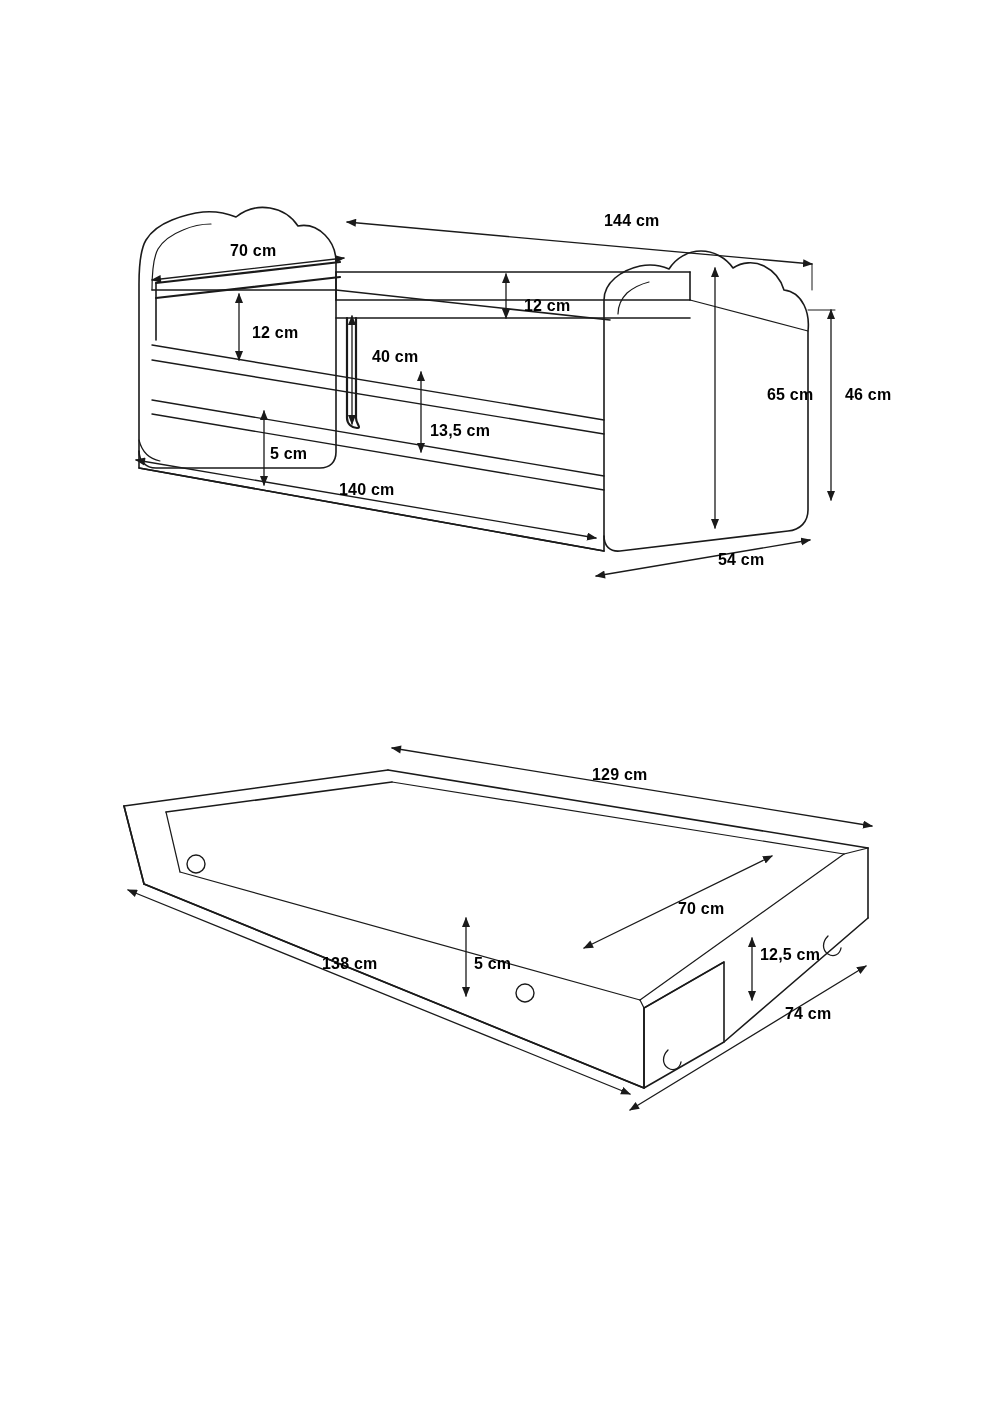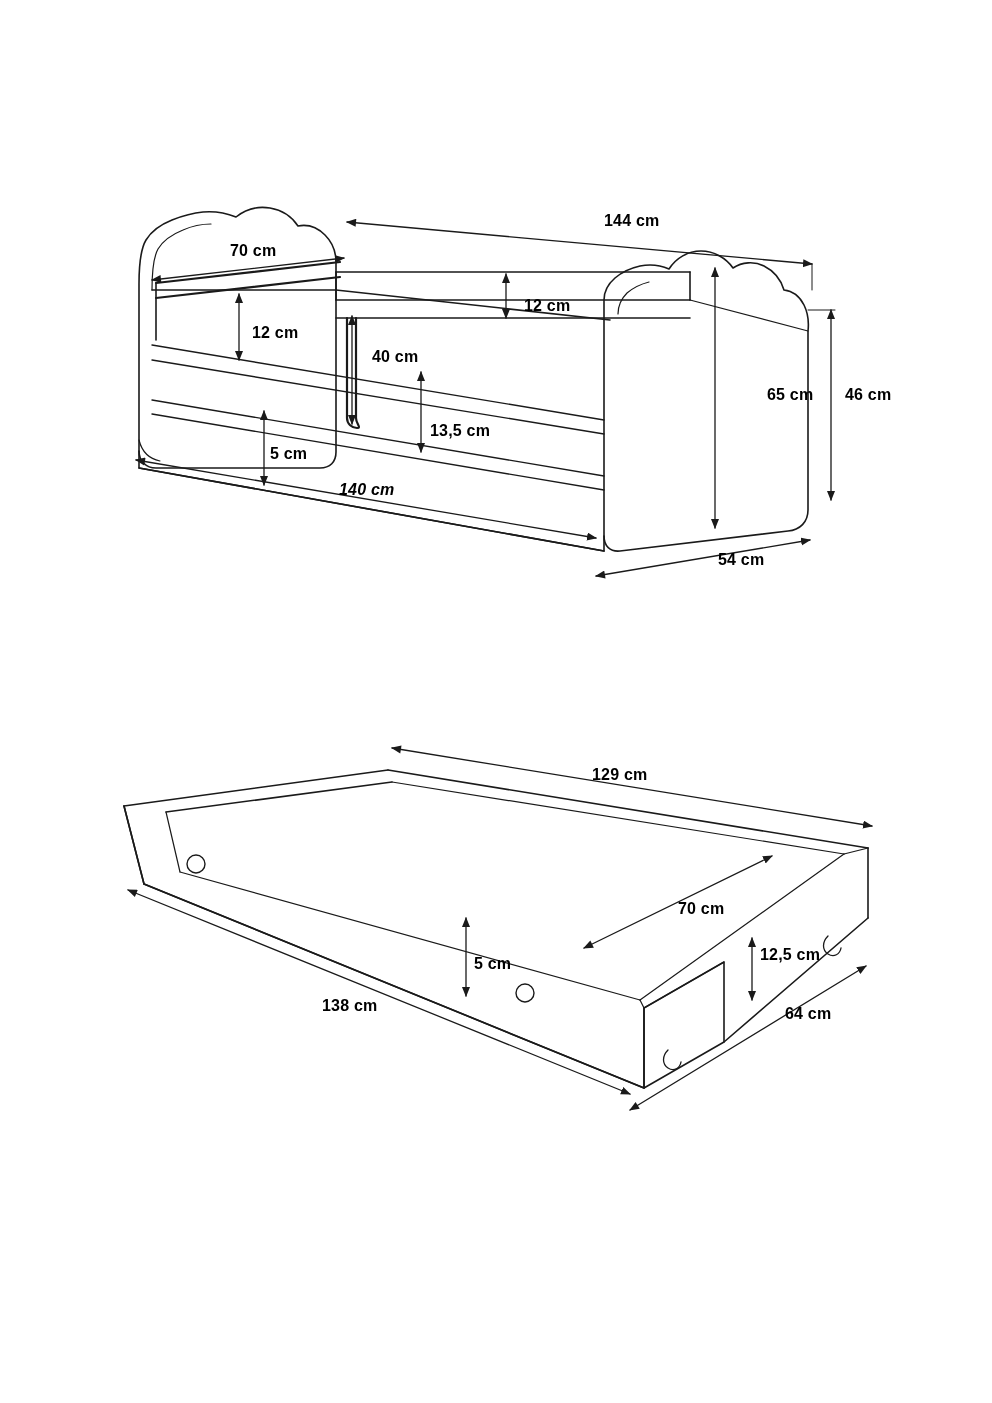--- a/index.html
+++ b/index.html
@@ -164,23 +164,23 @@
 
   <div class="dim-label" style="left:566px; top:212px;margin-left:38px;">144 cm</div>
   <div class="dim-label" style="left:230px; top:242px;">70 cm</div>
   <div class="dim-label" style="left:524px; top:297px;">12 cm</div>
   <div class="dim-label" style="left:252px; top:324px;">12 cm</div>
   <div class="dim-label" style="left:372px; top:348px;">40 cm</div>
   <div class="dim-label" style="left:430px; top:422px;">13,5 cm</div>
   <div class="dim-label" style="left:731px; top:386px;margin-left:36px;">65 cm</div>
   <div class="dim-label" style="left:845px; top:386px;">46 cm</div>
   <div class="dim-label" style="left:270px; top:445px;">5 cm</div>
-  <div class="dim-label" style="left:339px; top:481px;font-style:italic;">140 cm</div>
+  <div class="dim-label" style="left:339px; top:481px;">140 cm</div>
   <div class="dim-label" style="left:718px; top:551px;">54 cm</div>
 
   <div class="dim-label" style="left:592px; top:766px;">129 cm</div>
   <div class="dim-label" style="left:678px; top:900px;">70 cm</div>
   <div class="dim-label" style="left:474px; top:955px;">5 cm</div>
   <div class="dim-label" style="left:760px; top:946px;">12,5 cm</div>
-  <div class="dim-label" style="left:322px; top:997px;">138 cm</div>
-  <div class="dim-label" style="left:785px; top:1005px;">64 cm</div>
+  <div class="dim-label" style="left:322px; top:955px;">138 cm</div>
+  <div class="dim-label" style="left:785px; top:1005px;">74 cm</div>
 
 </div>
 
 </body></html>

